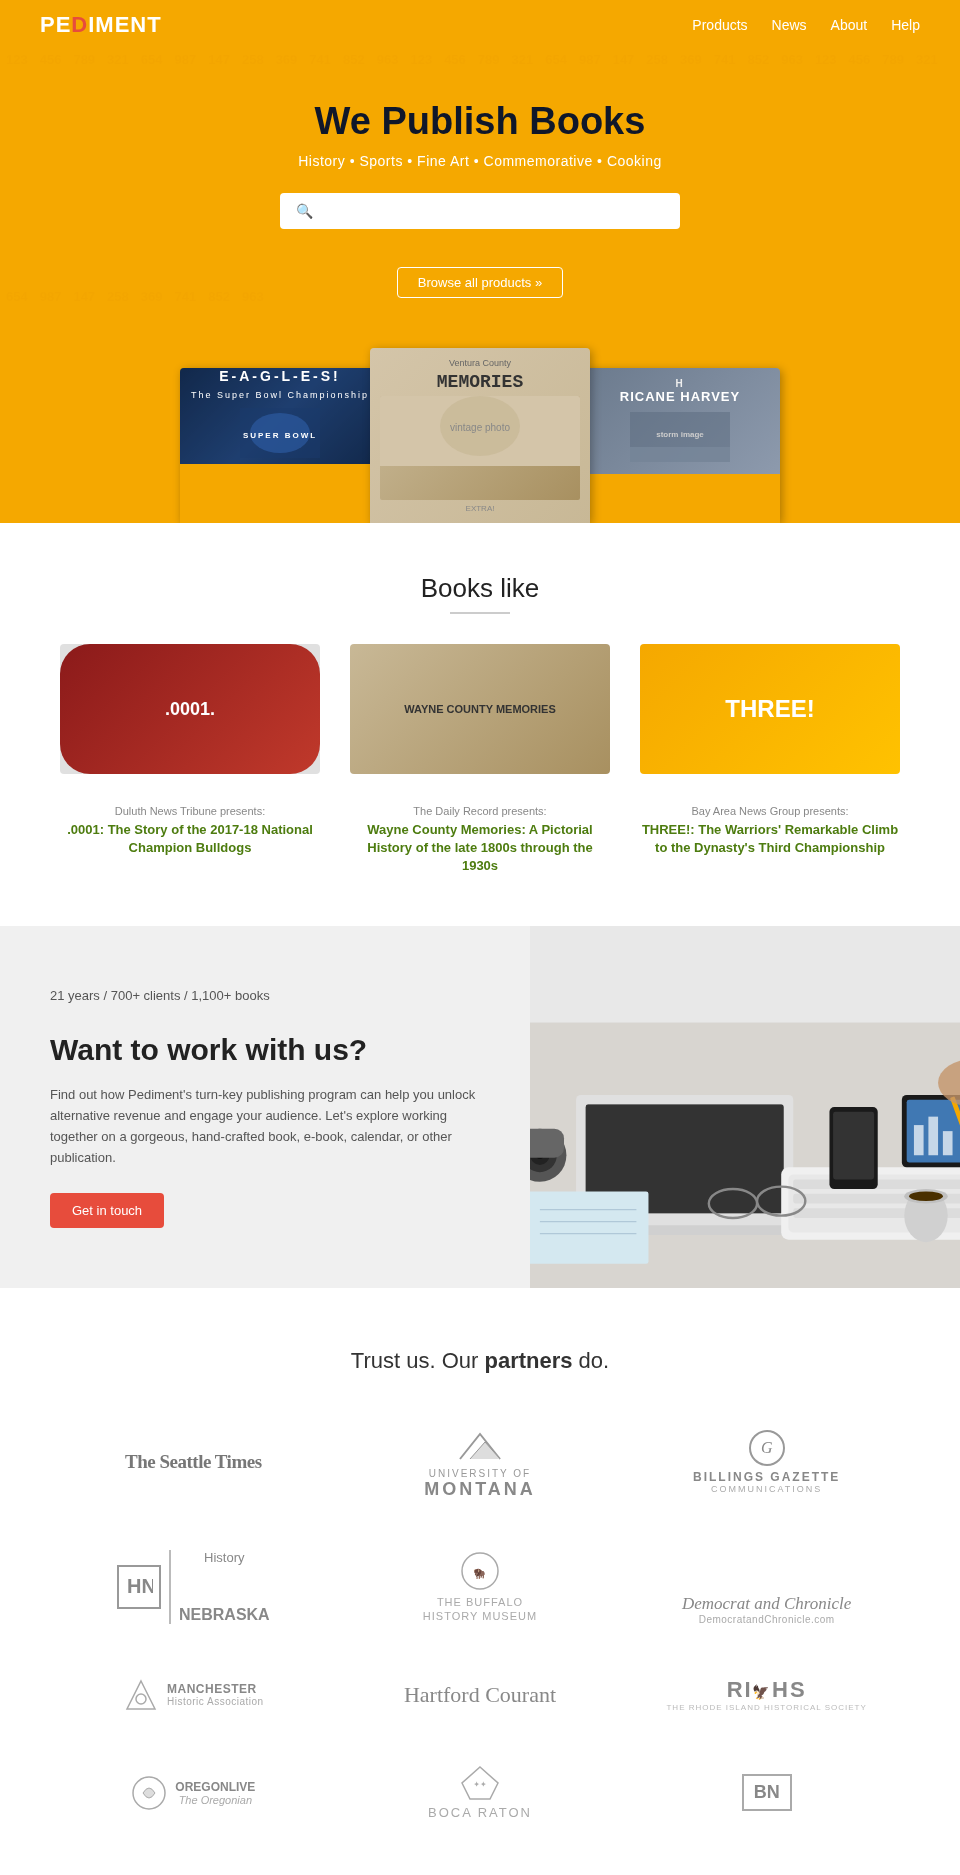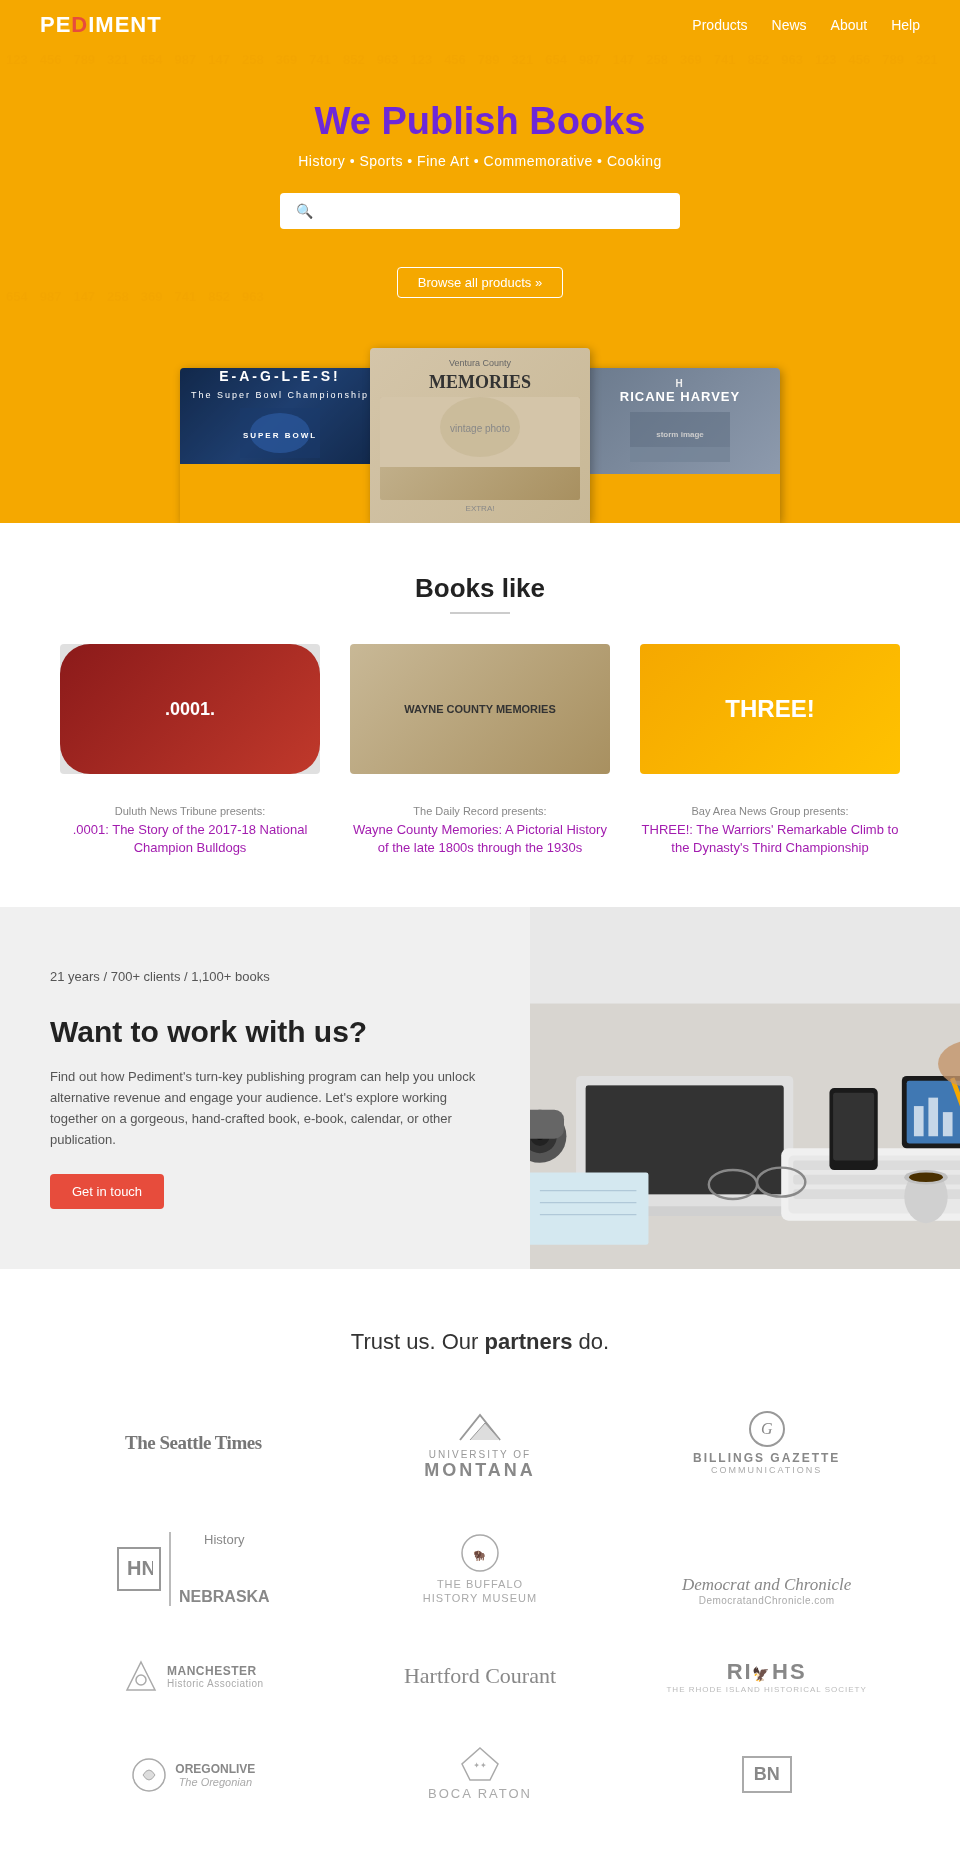--- a/index.html
+++ b/index.html
@@ -51,21 +51,21 @@
       overflow: hidden;
     }
     .hero-watermark span {
       color: #e69500;
       font-size: 13px;
       font-weight: bold;
       white-space: nowrap;
       padding: 2px 6px;
     }
     .hero h1 {
-      color: #6d28d9;
+      color: #0f172a;
       font-size: 38px;
       font-weight: bold;
       margin-bottom: 10px;
       position: relative;
       z-index: 2;
     }
     .hero .subtitle {
       color: #fff;
       font-size: 14px;
       margin-bottom: 24px;
@@ -175,21 +175,21 @@
       padding: 10px;
     }
 
     
     .books-like {
       padding: 50px 60px;
       text-align: center;
     }
     .books-like h2 {
       font-size: 26px;
-      font-weight: bold;
+      font-weight: normal;
       margin-bottom: 8px;
       color: #222;
     }
     .divider {
       width: 60px;
       height: 2px;
       background: #ccc;
       margin: 0 auto 30px;
     }
     .books-grid {
@@ -253,22 +253,22 @@
       justify-content: center;
     }
     .book-card .publisher {
       font-size: 11px;
       color: #888;
       margin-bottom: 4px;
       margin-top: 31px;
     }
     .book-card .book-title {
       font-size: 13px;
-      font-weight: normal;
-      color: #a21caf;
+      font-weight: bold;
+      color: #4d7c0f;
       line-height: 1.4;
     }
 
     
     .work-section {
       background: #f0f0f0;
       display: flex;
       min-height: 300px;
     }
     .work-left {
@@ -432,21 +432,21 @@
               <ellipse cx="40" cy="25" rx="30" ry="20" fill="#2c5aa0" opacity="0.7"></ellipse>
               <text x="40" y="30" text-anchor="middle" fill="#fff" font-size="8">SUPER BOWL</text>
             </svg>
           </div>
         </div>
       </div>
     </div>
     <div class="book-cover center">
       <div class="cover-memories" style="width:100%;height:100%;">
         <div style="font-size:9px; color:#666; text-align:center; margin-bottom:4px;">Ventura County</div>
-        <div style="font-size:18px; font-weight:bold; color:#333; text-align:right; font-family:Liberation Serif, serif;">MEMORIES</div>
+        <div style="font-size:18px; font-weight:bold; color:#333; text-align:right; font-family:Liberation Mono, monospace;">MEMORIES</div>
         <div style="width:100%;flex:1; background: linear-gradient(135deg, #c8b896, #a89060); margin-top:4px; position:relative; overflow:hidden; min-height:60px; border-radius:2px;">
           <svg width="100%" height="70" viewBox="0 0 200 70">
             <rect width="200" height="70" fill="#d4c5a9"></rect>
             <ellipse cx="100" cy="30" rx="40" ry="30" fill="#c8b896" opacity="0.7"></ellipse>
             <text x="100" y="35" text-anchor="middle" fill="#888" font-size="10">vintage photo</text>
           </svg>
         </div>
         <div style="font-size:8px; color:#888; text-align:center; margin-top:4px;">EXTRA!</div>
       </div>
     </div>

